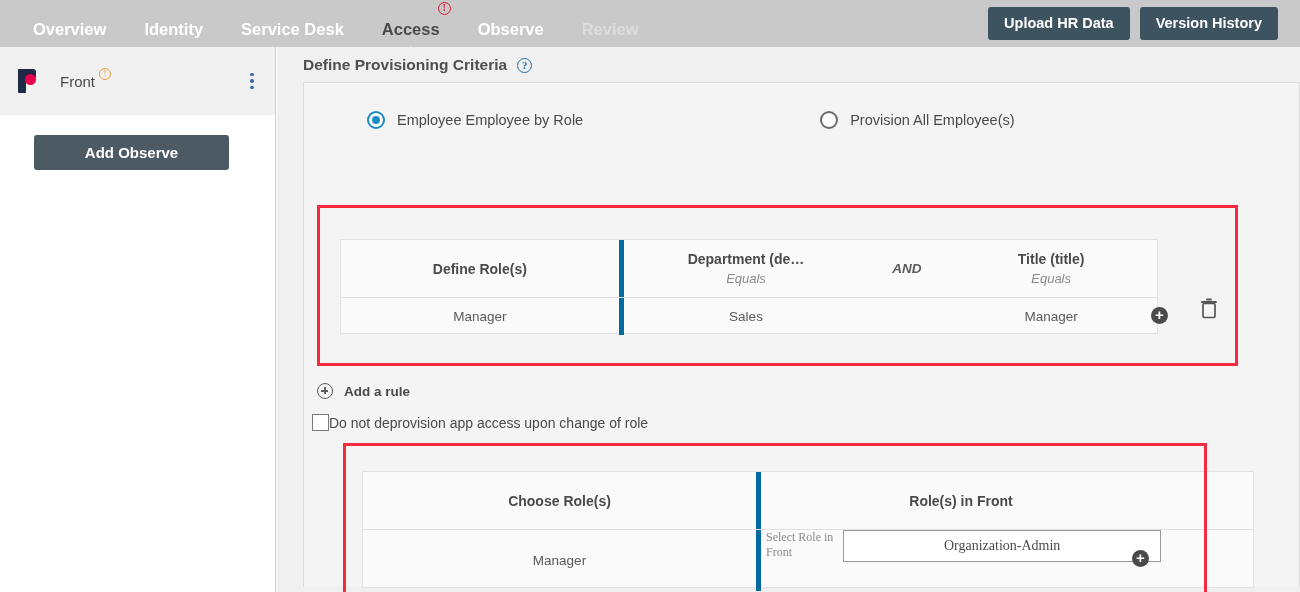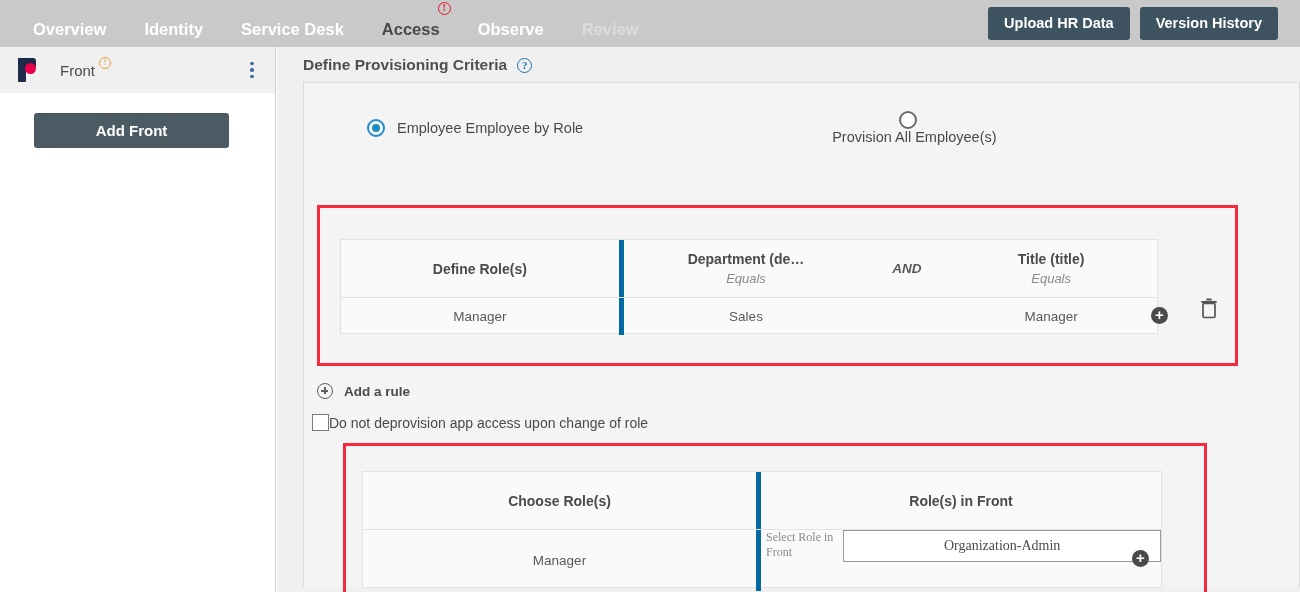--- a/index.html
+++ b/index.html
@@ -52,21 +52,21 @@
   }
 
   
   .sidebar {
     position: absolute; left: 0; top: 47px;
     width: 276px; height: 545px;
     background: #ffffff;
     border-right: 1px solid #cfcfcf;
   }
   .app-row {
-    height: 46px; background: #f0f0f0;
+    height: 68px; background: #f0f0f0;
     display: flex; align-items: center; padding: 0 14px;
   }
   .app-logo {
     width: 28px; height: 28px; position: relative; flex: 0 0 28px;
   }
   .app-logo .f-stem {
     position: absolute; left: 4px; top: 2px;
     width: 8px; height: 24px; background: #1e2a47;
     border-radius: 1px;
   }
@@ -132,21 +132,21 @@
     margin-left: 26px; width: 997px;
     min-height: 505px;
     background: #f4f4f4;
     border: 1px solid #dcdcdc;
     border-bottom: none;
   }
 
   
   .radio-row { display: flex; align-items: center; padding: 28px 0 0 63px; }
   .radio-opt { display: flex; align-items: center; cursor: pointer; }
-  .radio-opt:nth-child(2) { margin-left: 237px; flex-direction: column; }
+  .radio-opt:nth-child(2) { margin-left: 237px; }
   .radio-mark {
     width: 18px; height: 18px; border-radius: 50%;
     border: 2px solid #6b6b6b; background: #ffffff;
     position: relative; flex: 0 0 18px;
   }
   .radio-opt.selected .radio-mark { border-color: #1d8cc4; }
   .radio-opt.selected .radio-mark::after {
     content: ""; position: absolute; left: 3px; top: 3px;
     width: 8px; height: 8px; border-radius: 50%; background: #1d8cc4;
   }
@@ -159,21 +159,21 @@
   }
   #redbox-1 { left: 13px; top: 122px; width: 921px; height: 161px; }
   #redbox-2 { left: 39px; top: 360px; width: 864px; height: 172px; }
 
   
   .card {
     position: absolute; background: #fafafa;
     border: 1px solid #e2e2e2;
   }
   #card-1 { left: 36px; top: 156px; width: 818px; height: 95px; }
-  #card-2 { left: 58px; top: 388px; width: 800px; height: 117px; }
+  #card-2 { left: 58px; top: 388px; width: 892px; height: 117px; }
 
   .trow { display: flex; }
   .thead { border-bottom: 1px solid #e2e2e2; }
   .th, .td {
     display: flex; flex-direction: column;
     align-items: center; justify-content: center;
     font-size: 14px; color: #4a4a4a;
   }
   .th { height: 57px; font-weight: bold; }
   .th .sub {
@@ -296,21 +296,21 @@
       <span>Front</span>
       <span class="app-warn">!</span>
     </div>
     <div class="kebab">
       <i></i>
         <i></i>
         <i></i>
     </div>
   </div>
   <div class="add-access-wrap">
-    <button class="add-access-btn">Add Front</button>
+    <button class="add-access-btn">Add Observe</button>
   </div>
 </div>
 
 <div class="main">
 
   <div class="page-title-row">
     <div class="page-title">Define Provisioning Criteria</div>
     <div class="help-icon">?</div>
   </div>
 

